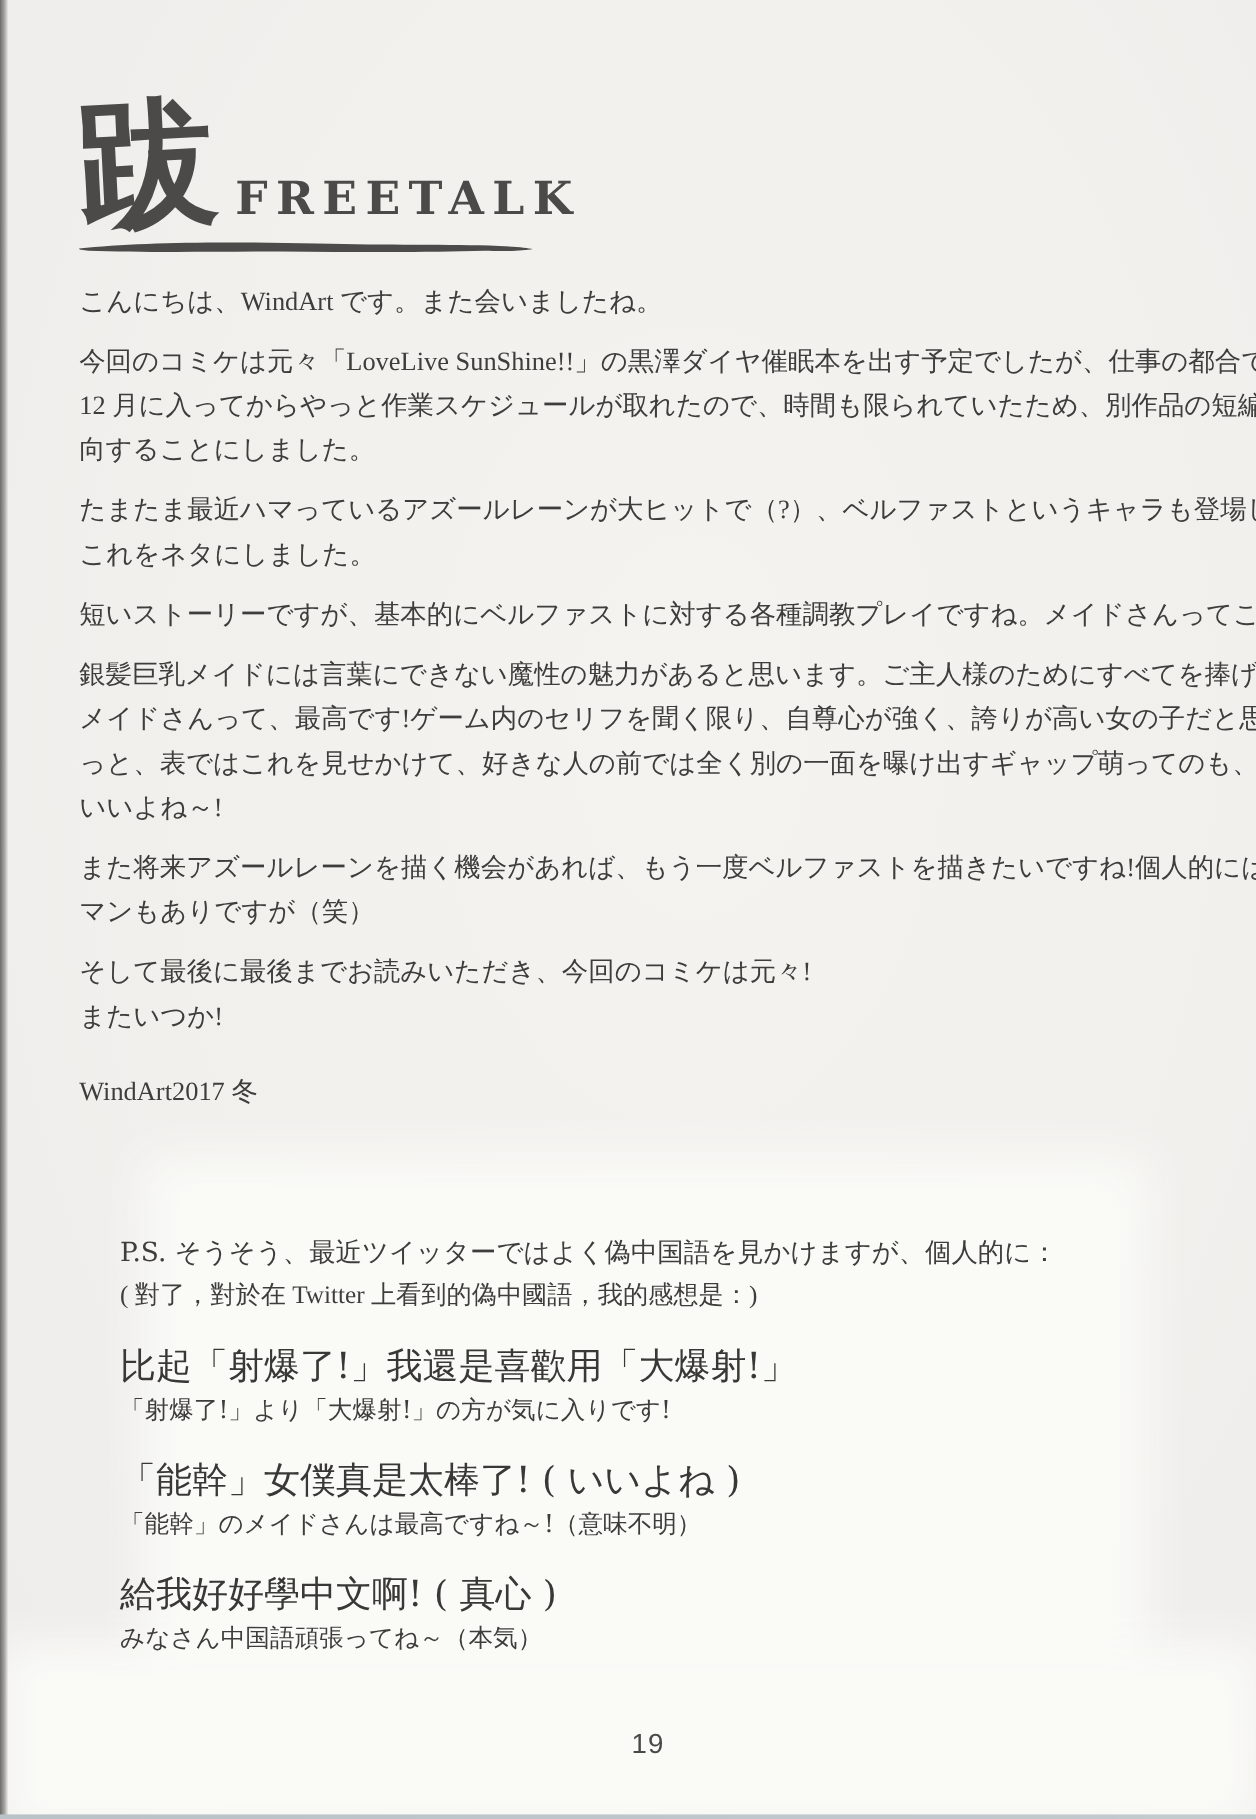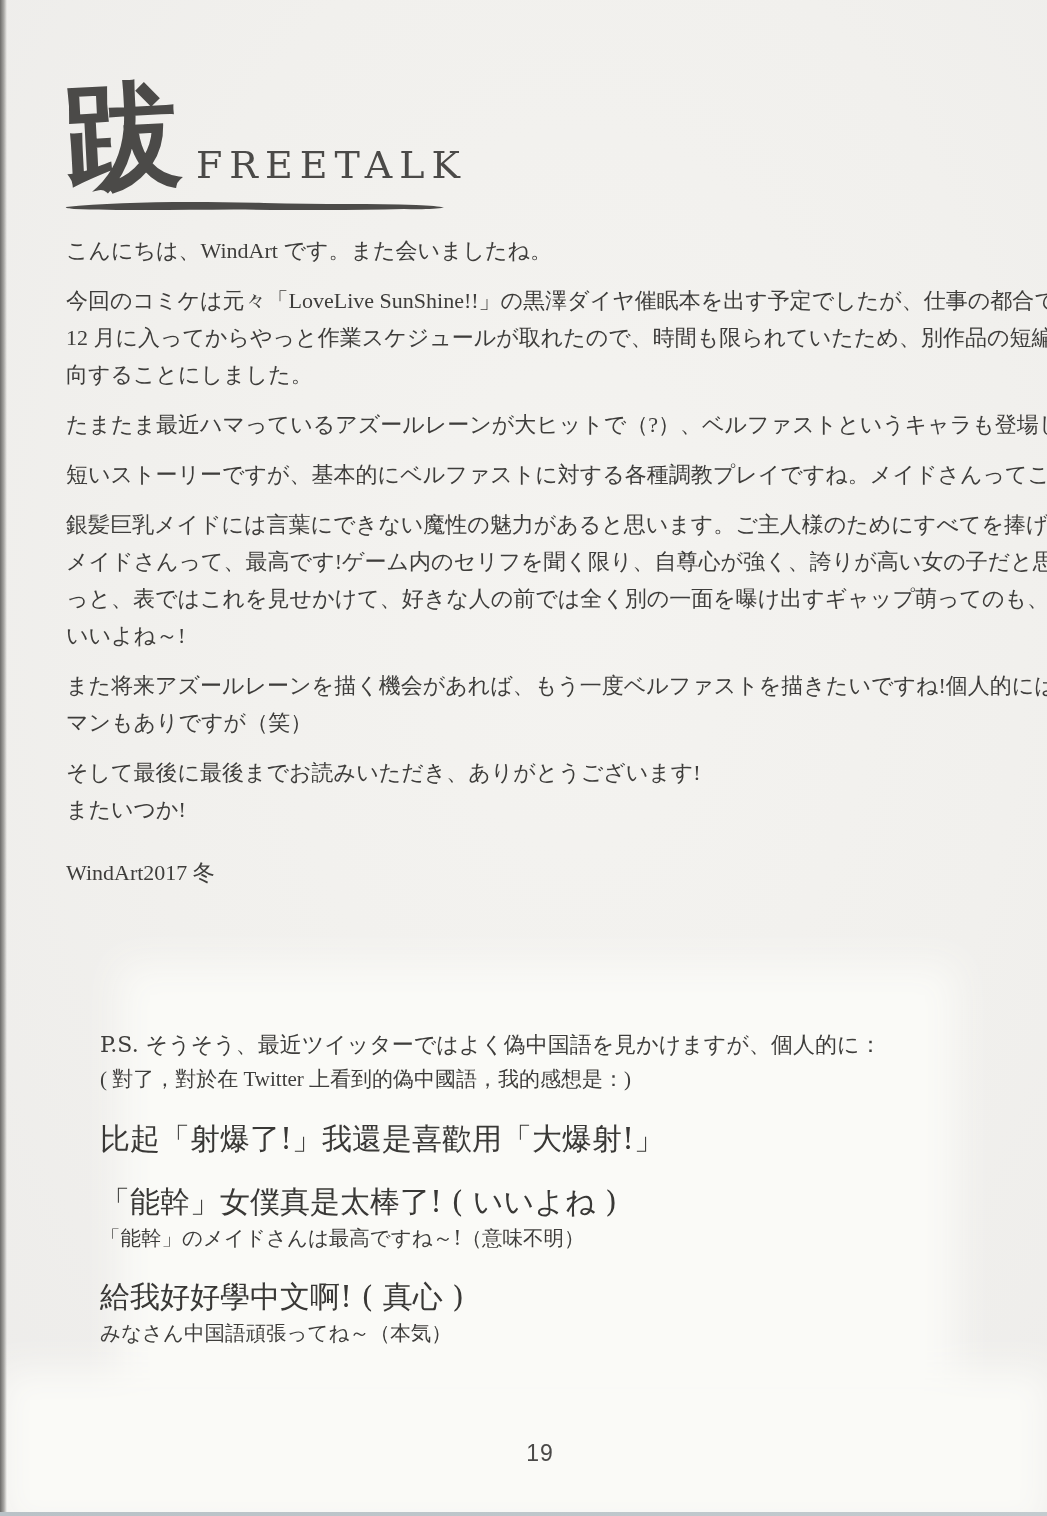--- a/index.html
+++ b/index.html
@@ -42,21 +42,21 @@
     font-size:118px;line-height:1.0;
     color:#4b4a48;
     transform:rotate(-3deg);
     font-weight:600;
     letter-spacing:0;
   }
   .freetalk{
     font-size:38px;line-height:1;
     letter-spacing:7px;
     color:#4b4a48;
-    font-weight:400;
+    font-weight:700;
     margin-left:14px;
     margin-bottom:12px;
   }
   .brushline{
     position:absolute;left:64px;top:198px;width:382px;height:16px;
   }
   
   .bodytext{
     position:absolute;left:66px;top:232px;width:946px;
     font-size:22px;line-height:37px;
@@ -107,49 +107,51 @@
     <p class="para">
       <span class="line">こんにちは、WindArt です。また会いましたね。</span>
     </p>
     <p class="para">
       <span class="line">今回のコミケは元々「LoveLive SunShine!!」の黒澤ダイヤ催眠本を出す予定でしたが、仕事の都合で、</span>
       <span class="line">12 月に入ってからやっと作業スケジュールが取れたので、時間も限られていたため、別作品の短編に転</span>
       <span class="line">向することにしました。</span>
     </p>
     <p class="para">
       <span class="line">たまたま最近ハマっているアズールレーンが大ヒットで（?）、ベルファストというキャラも登場したので、</span>
+      <span class="line">これをネタにしました。</span>
     </p>
     <p class="para">
       <span class="line">短いストーリーですが、基本的にベルファストに対する各種調教プレイですね。メイドさんってこういった</span>
     </p>
     <p class="para">
       <span class="line">銀髪巨乳メイドには言葉にできない魔性の魅力があると思います。ご主人様のためにすべてを捧げる</span>
       <span class="line">メイドさんって、最高です!ゲーム内のセリフを聞く限り、自尊心が強く、誇りが高い女の子だと思います。</span>
       <span class="line">っと、表ではこれを見せかけて、好きな人の前では全く別の一面を曝け出すギャップ萌ってのも、</span>
       <span class="line">いいよね～!</span>
     </p>
     <p class="para">
       <span class="line">また将来アズールレーンを描く機会があれば、もう一度ベルファストを描きたいですね!個人的にはハム</span>
       <span class="line">マンもありですが（笑）</span>
     </p>
     <p class="para">
-      <span class="line">そして最後に最後までお読みいただき、ありがとうございます!</span>
+      <span class="line">そして最後に最後までお読みいただき、今回のコミケは元々!</span>
       <span class="line">またいつか!</span>
     </p>
     <p class="para signature">
       <span class="line">WindArt2017 冬</span>
     </p>
   </div>
 
   <div class="ps">
     <div class="ps-intro-ja">P.S. そうそう、最近ツイッターではよく偽中国語を見かけますが、個人的に：</div>
     <div class="ps-intro-zh">( 對了，對於在 Twitter 上看到的偽中國語，我的感想是：)</div>
 
     <div class="ps-item">
       <div class="ps-zh">比起「射爆了!」我還是喜歡用「大爆射!」</div>
+      <div class="ps-ja">「射爆了!」より「大爆射!」の方が気に入りです!</div>
     </div>
     <div class="ps-item">
       <div class="ps-zh">「能幹」女僕真是太棒了! ( いいよね )</div>
       <div class="ps-ja">「能幹」のメイドさんは最高ですね～!（意味不明）</div>
     </div>
     <div class="ps-item">
       <div class="ps-zh">給我好好學中文啊! ( 真心 )</div>
       <div class="ps-ja">みなさん中国語頑張ってね～（本気）</div>
     </div>
   </div>

